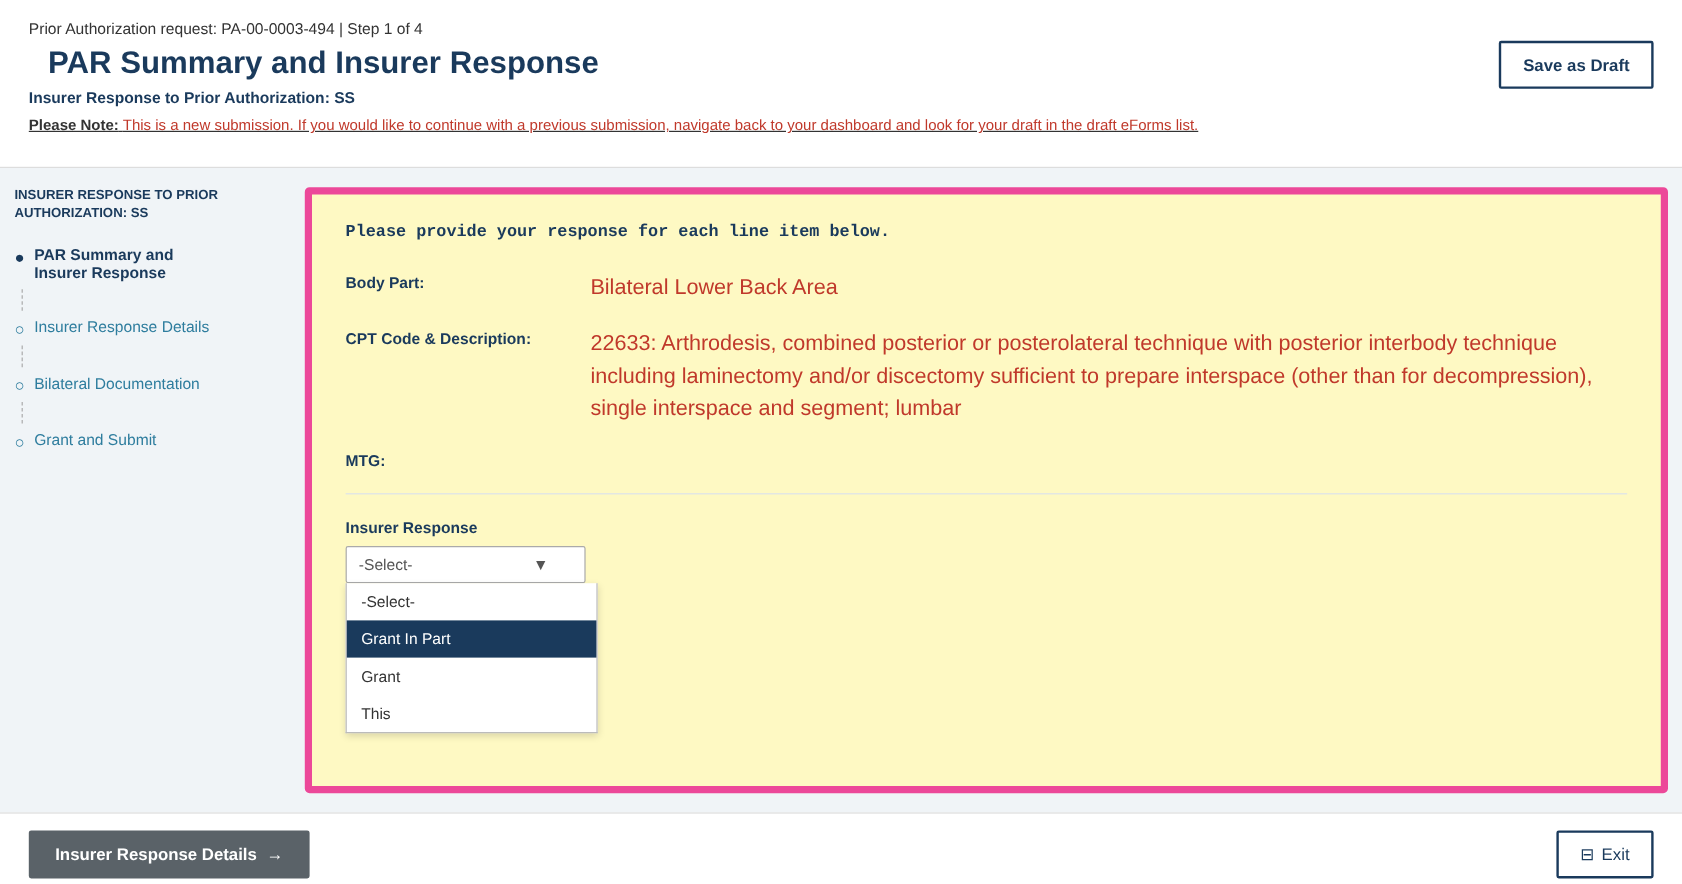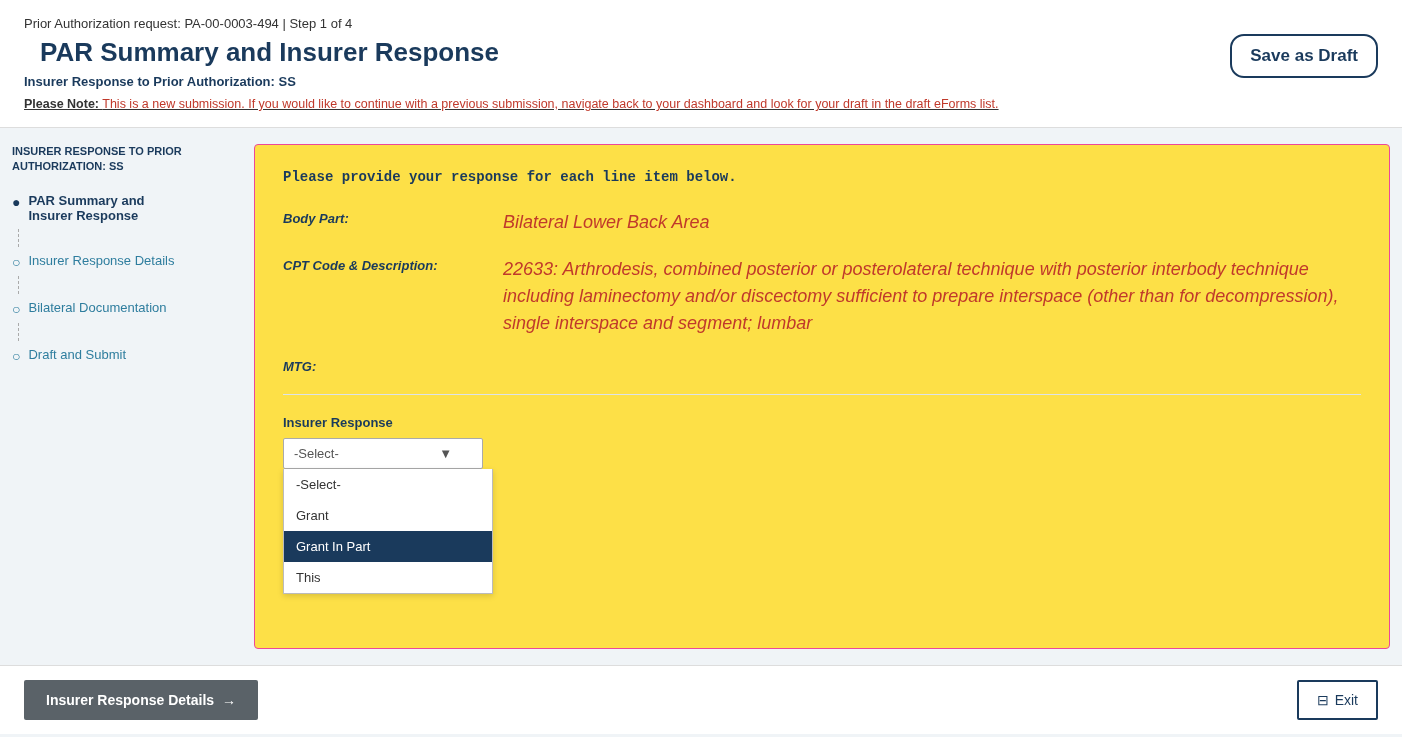--- a/index.html
+++ b/index.html
@@ -1,20 +1,20 @@
 <!DOCTYPE html>
 <html><head>
   <meta charset="utf-8">
   <style>
     * { box-sizing: border-box; margin: 0; padding: 0; }
     body { font-family: Arial, sans-serif; font-size: 14px; background: #f0f4f7; color: #222; }
 
     .top-header {
       background: #fff;
-      padding: 16px 24px 16px 24px;
+      padding: 16px 24px 28px 24px;
       border-bottom: 1px solid #ddd;
     }
     .top-header .breadcrumb {
       font-size: 13px;
       color: #333;
       margin-bottom: 6px;
     }
     .top-header .page-title {
       font-size: 26px;
       font-weight: bold;
@@ -37,24 +37,24 @@
       color: #c0392b;
     }
     .save-draft-btn {
       position: absolute;
       top: 34px;
       right: 24px;
       padding: 10px 18px;
       border: 2px solid #1a3a5c;
       background: #fff;
       color: #1a3a5c;
-      font-size: 17px;
-      font-weight: bold;
-      cursor: pointer;
-      border-radius: 14px;
+      font-size: 14px;
+      font-weight: bold;
+      cursor: pointer;
+      border-radius: 2px;
     }
 
     .main-layout {
       display: flex;
       min-height: calc(100vh - 200px);
       padding: 16px 12px;
       gap: 12px;
     }
 
     
@@ -98,39 +98,38 @@
     }
     .sidebar-connector {
       margin-left: 6px;
       border-left: 1px dashed #aaa;
       height: 18px;
     }
 
     
     .main-content {
       flex: 1;
-      background: #fde047;
+      background: #fef9c3;
       border-radius: 4px;
       padding: 24px 28px;
-      border: 1px solid #ec4899;
+      border: 6px solid #ec4899;
     }
     .instructions {
       font-size: 14px;
       font-weight: bold;
       color: #1a3a5c;
       margin-bottom: 24px;
       font-family: 'Courier New', Courier, monospace;
     }
 
     .field-row {
       display: flex;
       align-items: flex-start;
       margin-bottom: 20px;
-      gap: 20px;
-      font-style: italic;
+      gap: 4px;
     }
     .field-label {
       font-size: 13px;
       font-weight: bold;
       color: #1a3a5c;
       min-width: 200px;
       padding-top: 2px;
     }
     .field-value {
       font-size: 18px;
@@ -270,21 +269,21 @@
       <div class="sidebar-connector"></div>
 
       <div class="sidebar-item inactive">
         <span class="sidebar-icon">○</span>
         <span>Bilateral Documentation</span>
       </div>
       <div class="sidebar-connector"></div>
 
       <div class="sidebar-item inactive">
         <span class="sidebar-icon">○</span>
-        <span>Draft and Submit</span>
+        <span>Grant and Submit</span>
       </div>
     </div>
 
     <div class="main-content">
       <div class="instructions">Please provide your response for each line item below.</div>
 
       <div class="field-row">
         <div class="field-label">Body Part:</div>
         <div class="field-value">Bilateral Lower Back Area</div>
       </div>
@@ -304,22 +303,22 @@
         <div class="insurer-response-label">Insurer Response</div>
 
         <div class="dropdown-container">
           <div class="dropdown-trigger">
             <span>-Select-</span>
             <span>▼</span>
           </div>
           
           <div class="dropdown-menu">
             <div class="dropdown-item">-Select-</div>
+            <div class="dropdown-item highlighted">Grant In Part</div>
             <div class="dropdown-item">Grant</div>
-            <div class="dropdown-item highlighted">Grant In Part</div>
             <div class="dropdown-item">This</div>
           </div>
         </div>
       </div>
 
       <div class="overall-response" style="margin-top: 60px;">Overall Response to PAR</div>
     </div>
   </div>
 
   <div class="bottom-bar">

